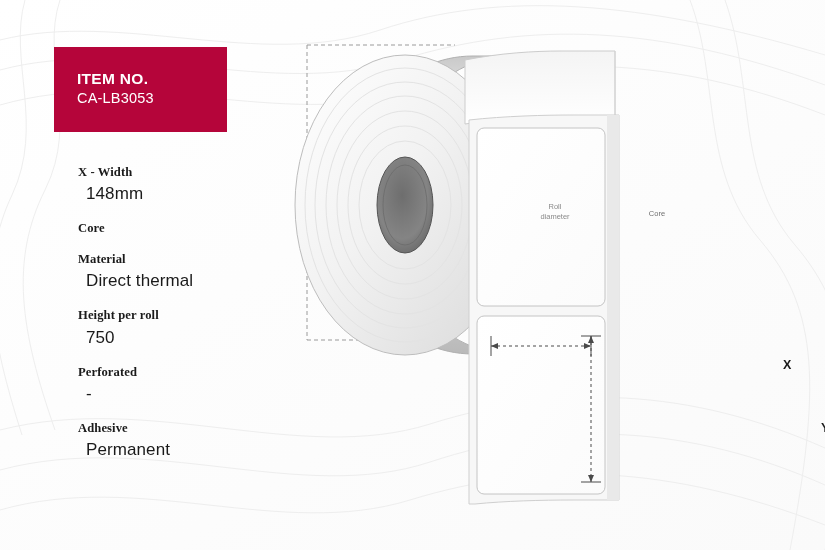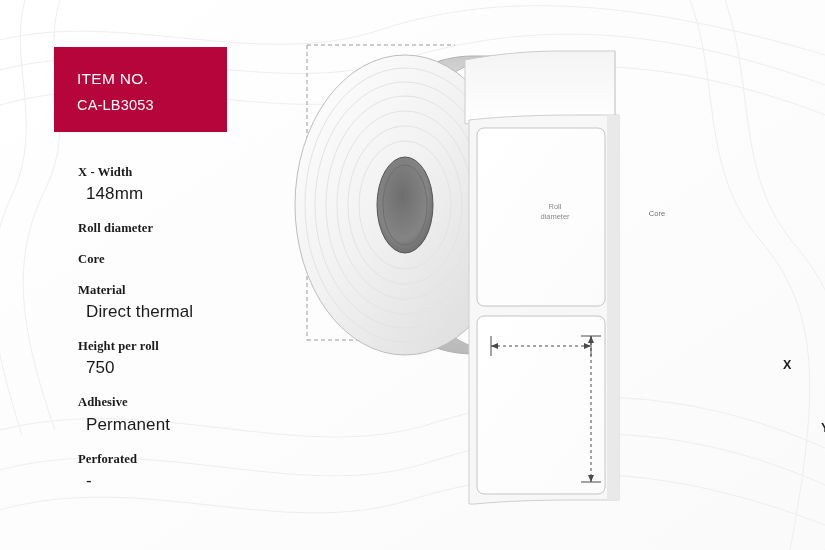--- a/index.html
+++ b/index.html
@@ -35,26 +35,26 @@
     top: 47px;
     width: 173px;
     height: 85px;
     background: #b5053a;
     color: #ffffff;
     box-sizing: border-box;
     padding: 23px 0 0 23px;
   }
   #item-badge .badge-title {
     font-size: 15.5px;
-    font-weight: normal;
+    font-weight: bold;
     letter-spacing: 0.3px;
     line-height: 1.1;
   }
   #item-badge .badge-code {
-    margin-top: 10px;
+    margin-top: 3px;
     font-size: 14.5px;
     font-weight: normal;
     letter-spacing: 0.2px;
   }
   
   #spec-list {
     position: absolute;
     left: 78px;
     top: 163px;
     width: 215px;
@@ -152,40 +152,39 @@
     <div class="badge-title">ITEM NO.</div>
     <div class="badge-code">CA-LB3053</div>
   </div>
 
   <div id="spec-list">
     <div class="spec-row">
       <div class="spec-label">X - Width</div>
       <div class="spec-value">148mm</div>
     </div>
     <div class="spec-row">
-      <div class="spec-label">Roll diameter</div>
     </div>
     <div class="spec-row">
       <div class="spec-label">Core</div>
     </div>
     <div class="spec-row">
       <div class="spec-label">Material</div>
       <div class="spec-value">Direct thermal</div>
     </div>
     <div class="spec-row">
       <div class="spec-label">Height per roll</div>
       <div class="spec-value">750</div>
     </div>
     <div class="spec-row">
+      <div class="spec-label">Perforated</div>
+      <div class="spec-value">-</div>
+    </div>
+    <div class="spec-row">
       <div class="spec-label">Adhesive</div>
       <div class="spec-value">Permanent</div>
-    </div>
-    <div class="spec-row">
-      <div class="spec-label">Perforated</div>
-      <div class="spec-value">-</div>
     </div>
   </div>
 
   <div id="illustration">
     <svg width="560" height="520" viewBox="0 0 560 520" xmlns="http://www.w3.org/2000/svg">
       <defs>
         <linearGradient id="rollFace" x1="0" y1="0" x2="1" y2="1">
           <stop offset="0%" stop-color="#ffffff"></stop>
           <stop offset="45%" stop-color="#f2f2f2"></stop>
           <stop offset="100%" stop-color="#d9d9d9"></stop>

